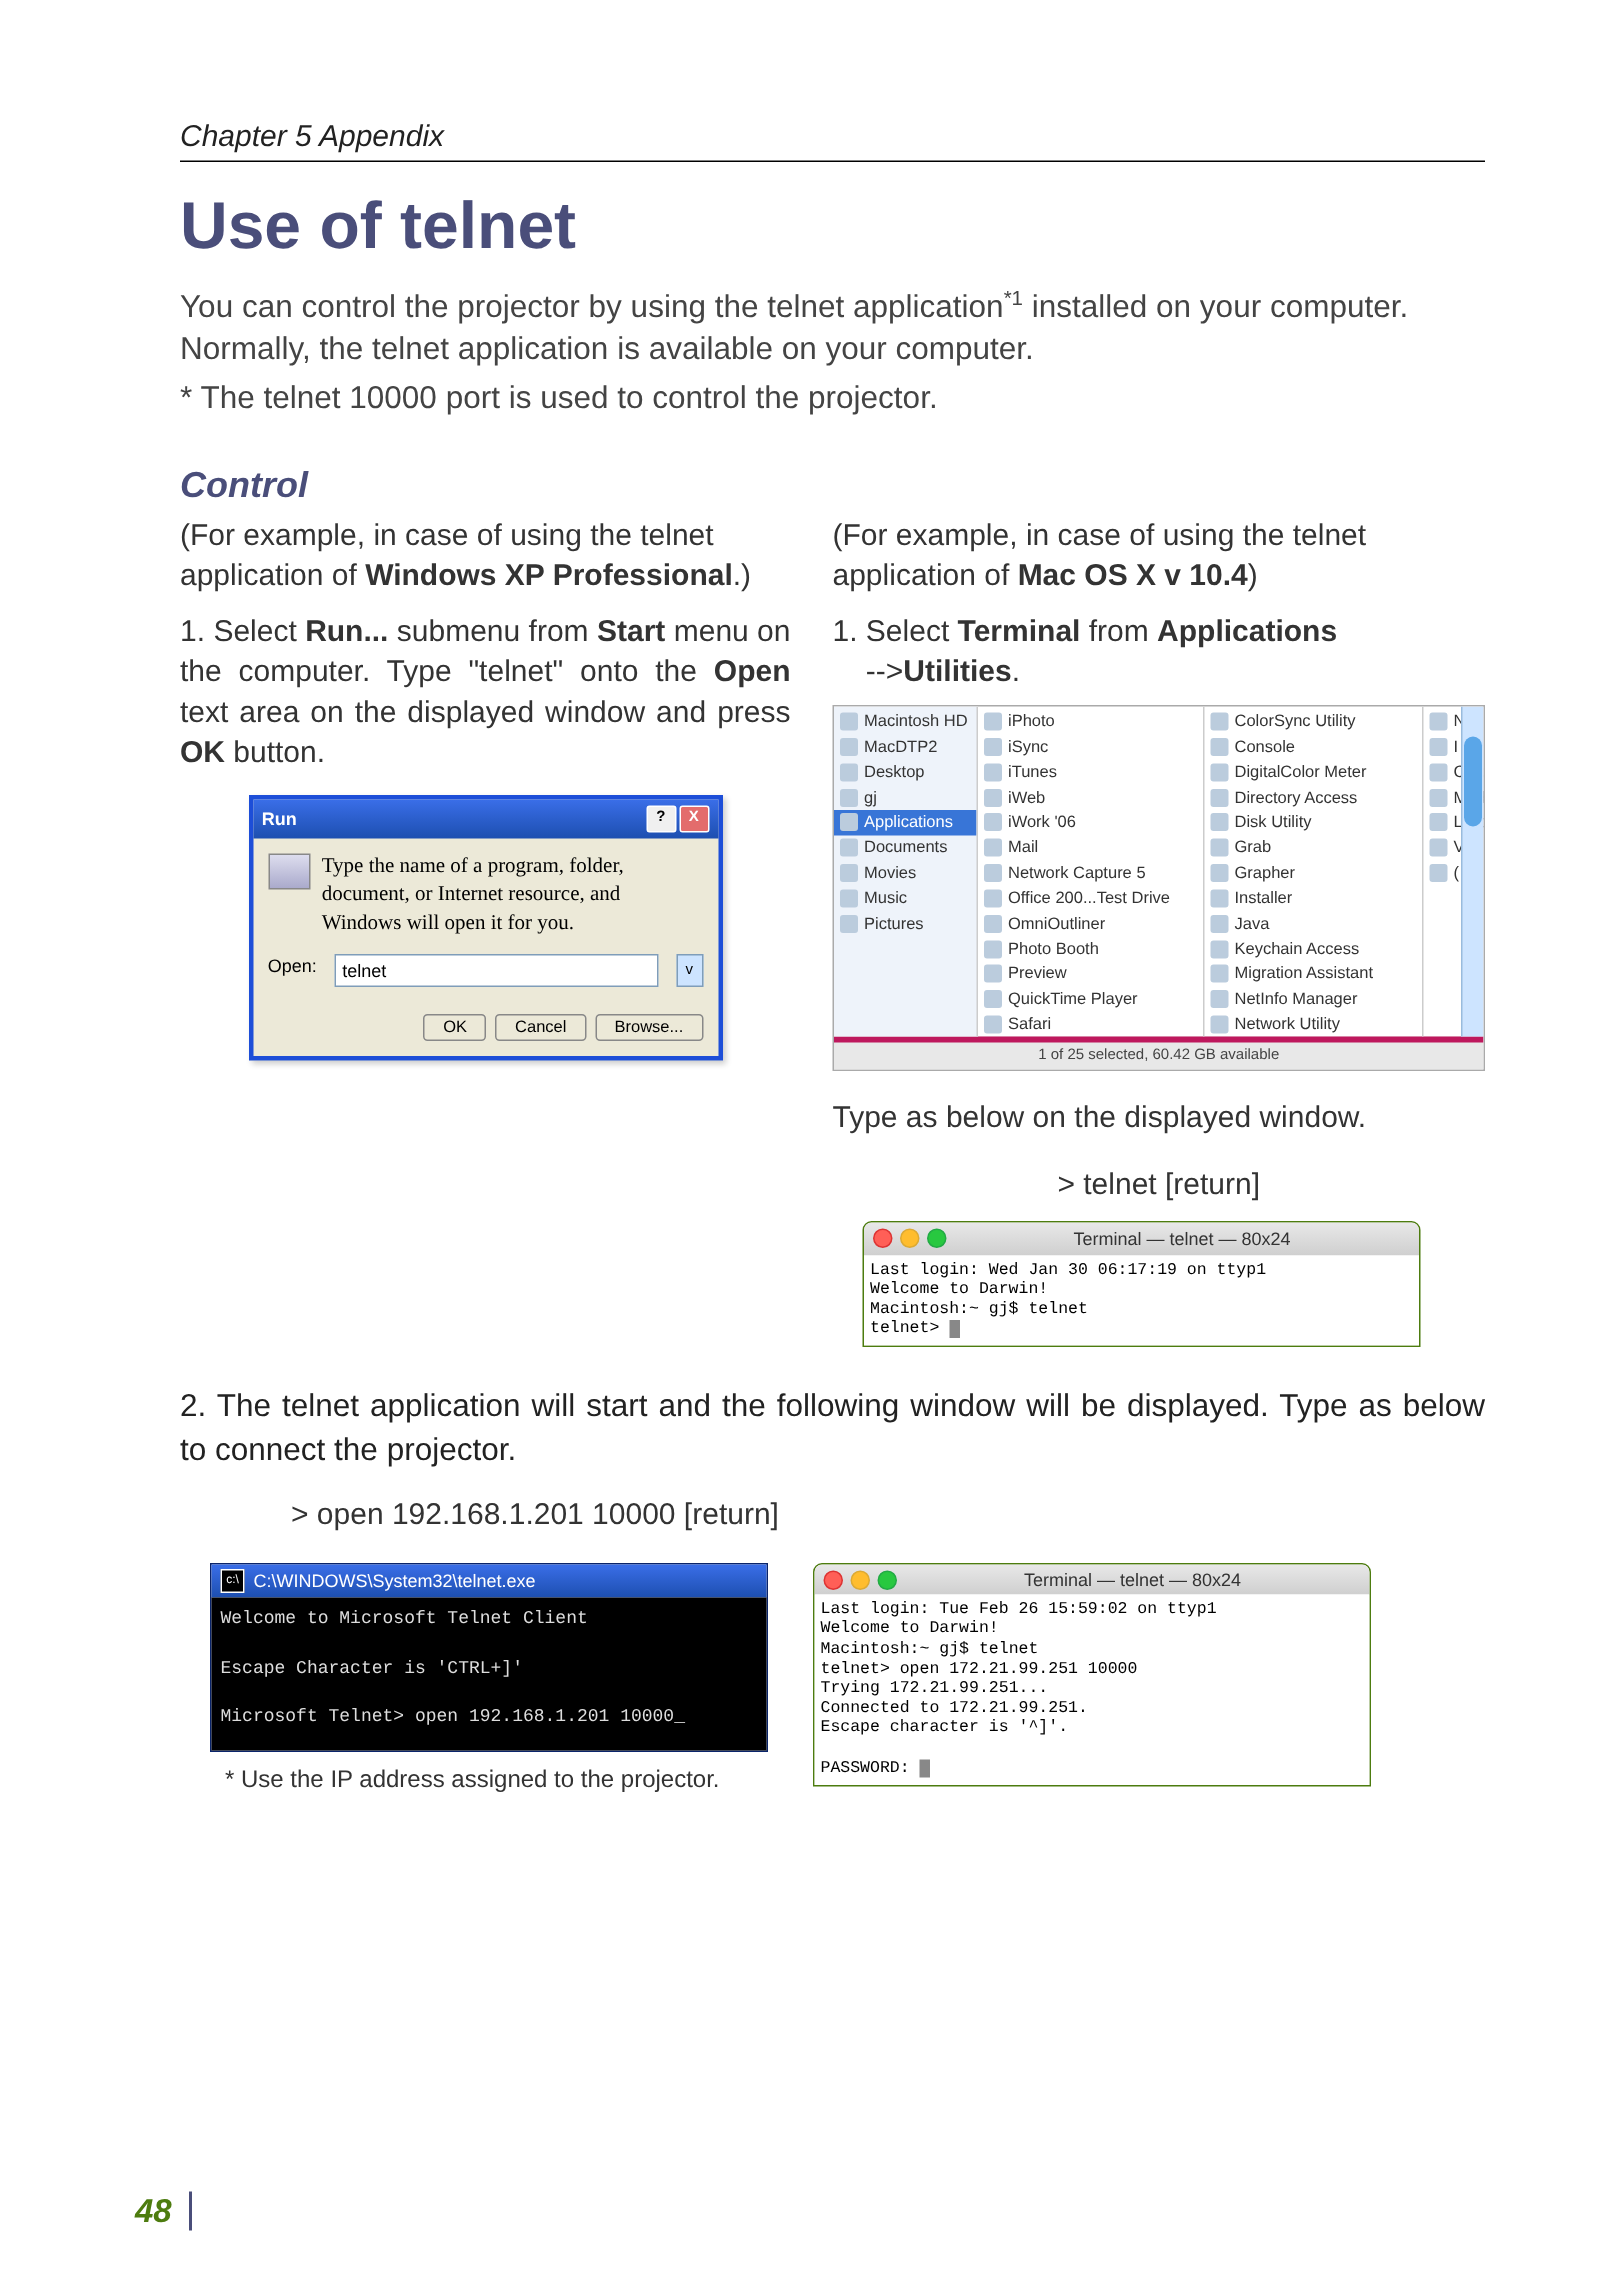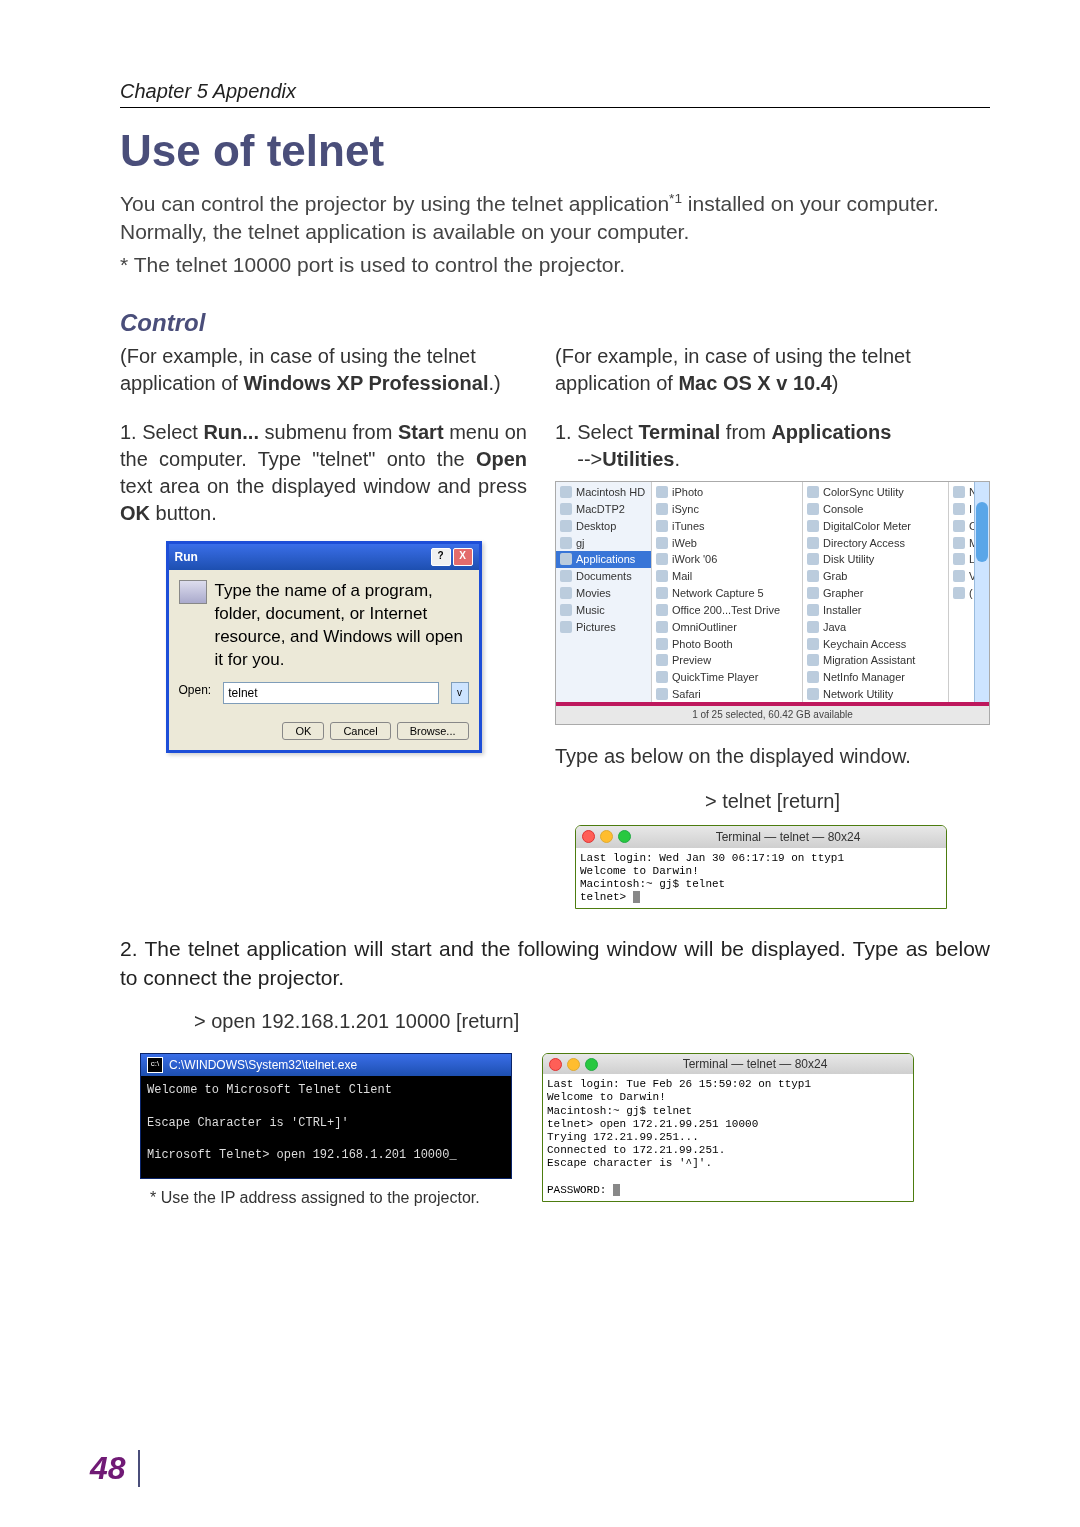--- a/index.html
+++ b/index.html
@@ -47,21 +47,21 @@
     display: flex;
     gap: 28px;
   }
   .col {
     flex: 1;
     font-size: 20px;
     color: #333;
     line-height: 1.35;
   }
   .col .step {
-    margin-top: 22px;
+    margin-top: 10px;
     text-align: justify;
   }
   .strong { font-weight: bold; }
   .sup { font-size: 0.65em; vertical-align: super; color: #444; }
 
   
   .run-dialog {
     width: 310px;
     margin: 14px auto 0 auto;
     border: 3px solid #1d4ed8;
@@ -92,21 +92,22 @@
     color: #000;
     border-radius: 2px;
   }
   .run-title .close { background: #e36c6c; color: #fff; border-color: #fff; }
   .run-body {
     padding: 10px;
   }
   .run-body .desc {
     display: flex;
     gap: 8px;
-    font-size: 17px;
+    font-size: 14px;
+    font-family: Liberation Serif, serif;
   }
   .run-icon {
     width: 26px; height: 22px;
     border: 1px solid #888;
     background: linear-gradient(#dde, #aac);
     flex-shrink: 0;
   }
   .run-field {
     display: flex;
     margin-top: 10px;
@@ -303,24 +304,24 @@
   .row-bottom {
     display: flex;
     gap: 30px;
     align-items: flex-start;
     margin-top: 20px;
   }
   .page-num {
     position: absolute;
     left: 90px;
     bottom: 40px;
-    color: #701a75;
+    color: #4d7c0f;
     font-style: italic;
     font-weight: bold;
-    font-size: 32px;
+    font-size: 22px;
     border-right: 2px solid #4a4e7a;
     padding-right: 12px;
   }
 </style>
 </head>
 <body>
 
 <div class="page">
   <div class="chapter-line">Chapter 5 Appendix</div>
   <h1 class="title">Use of telnet</h1>

